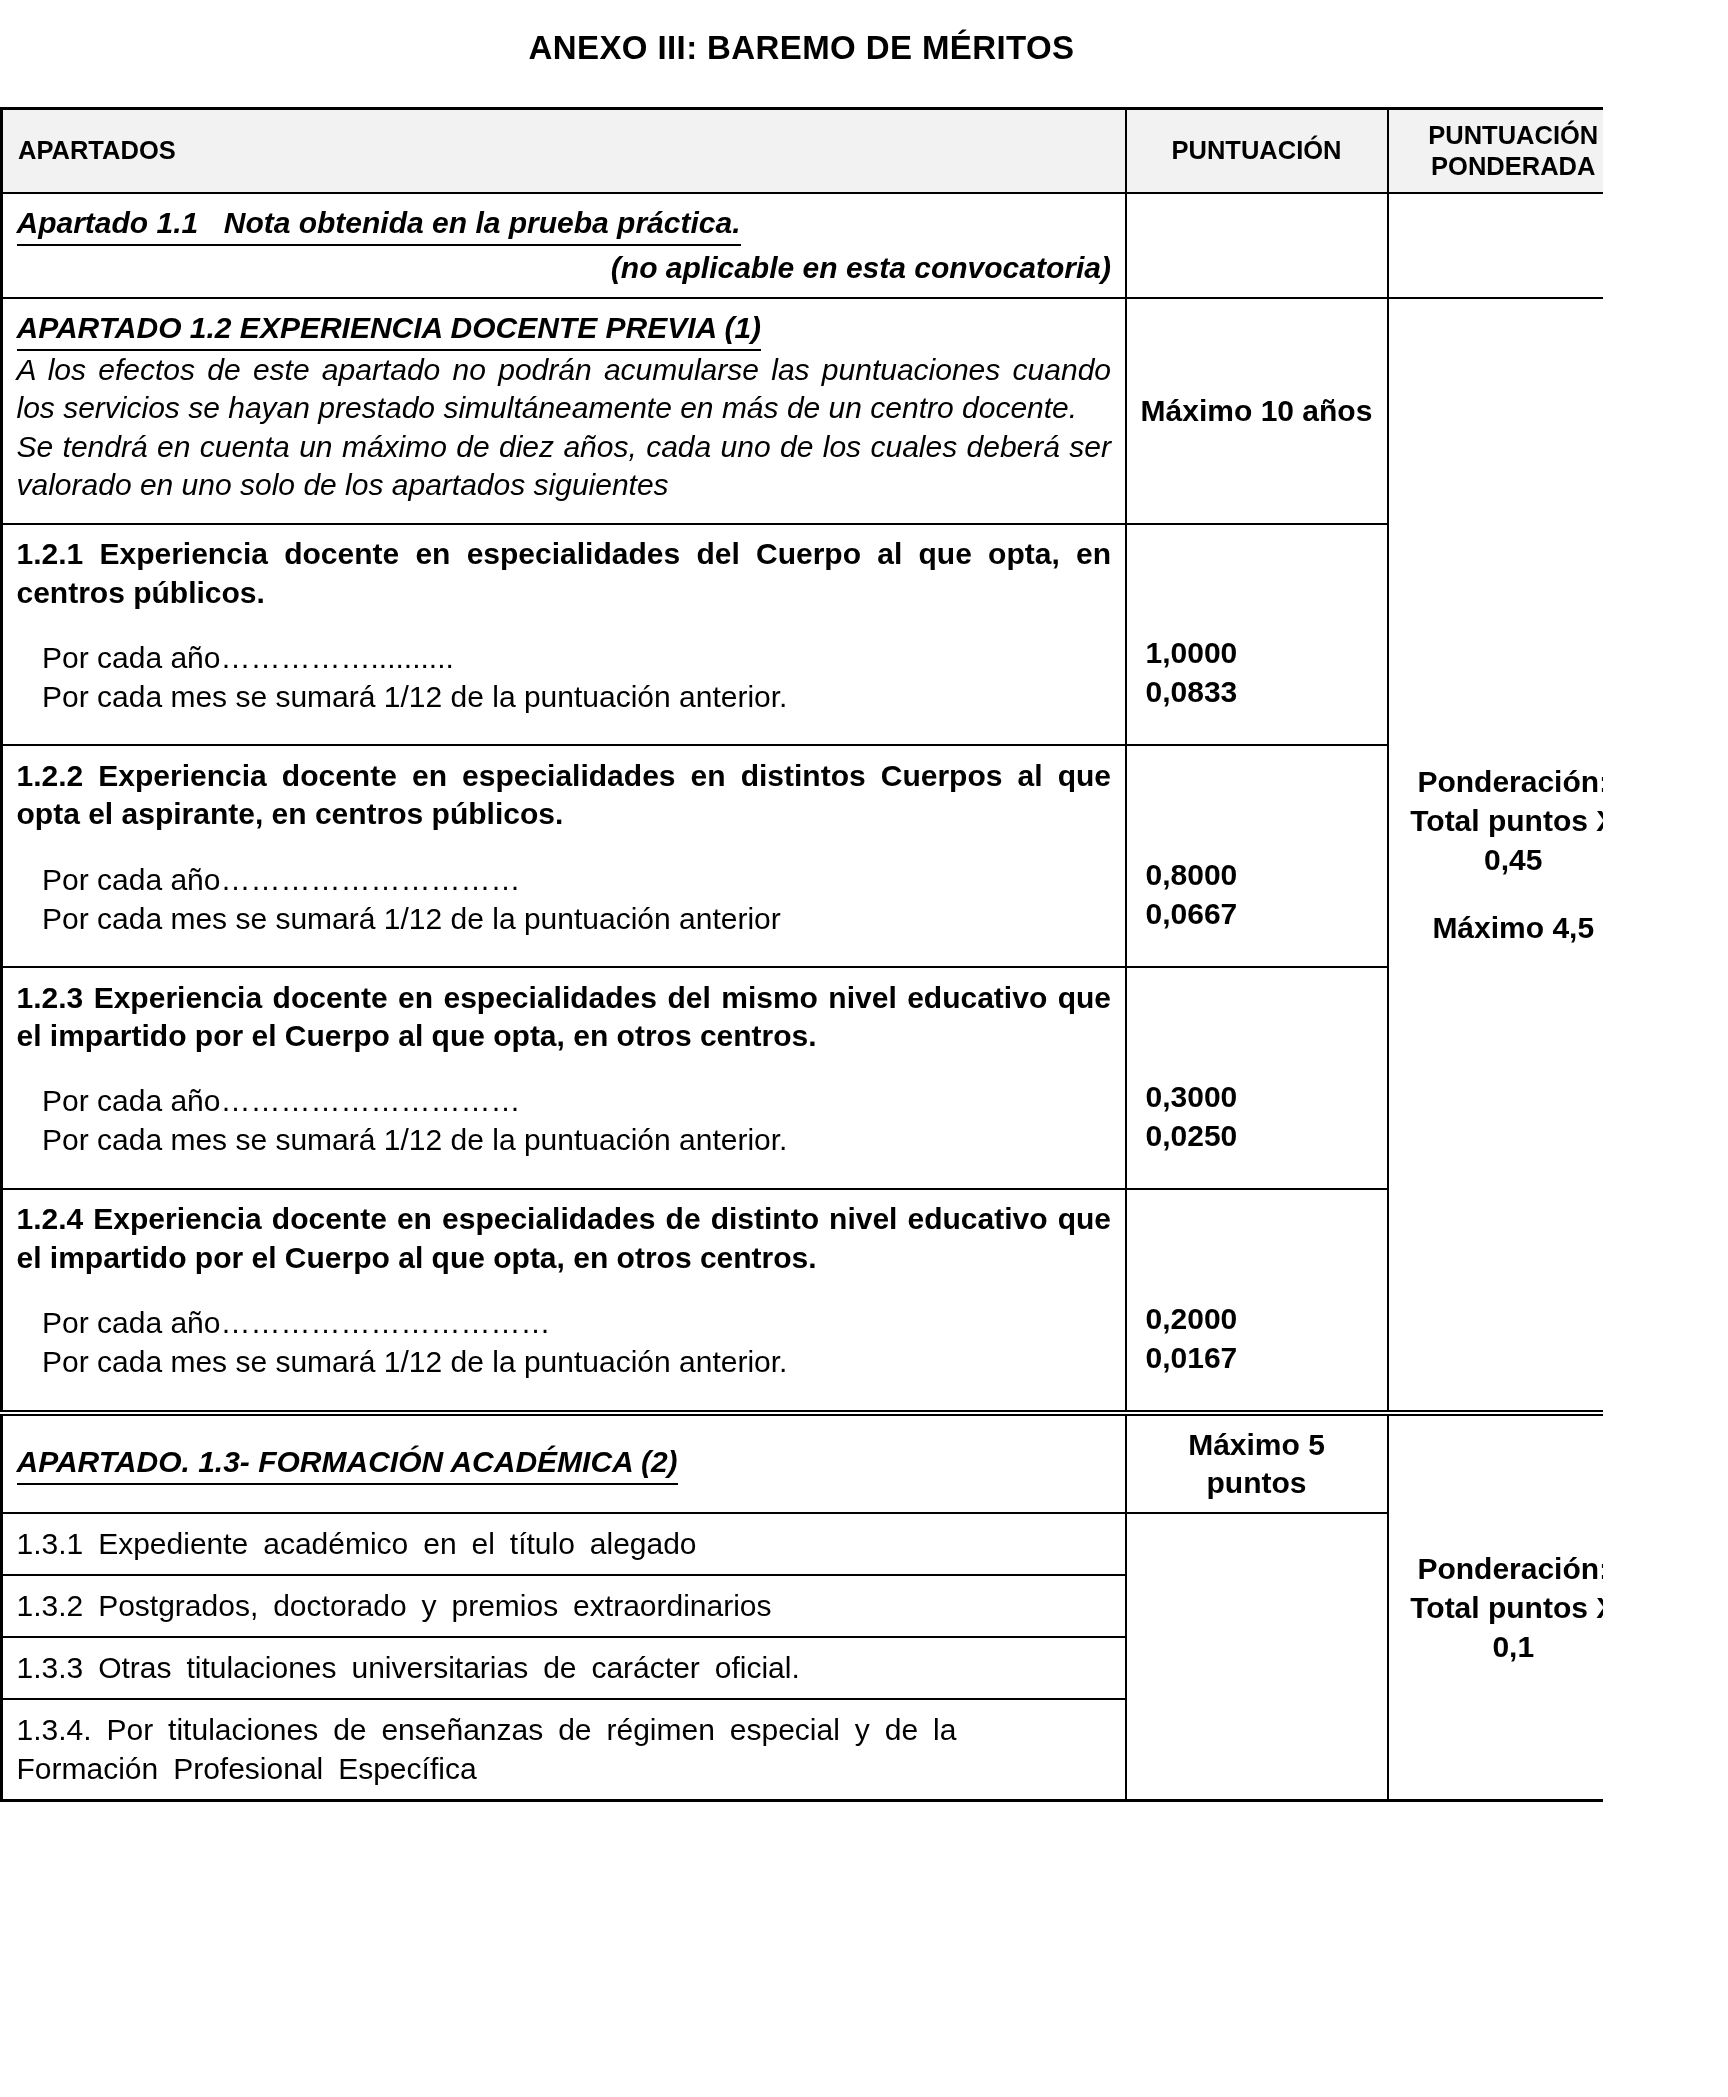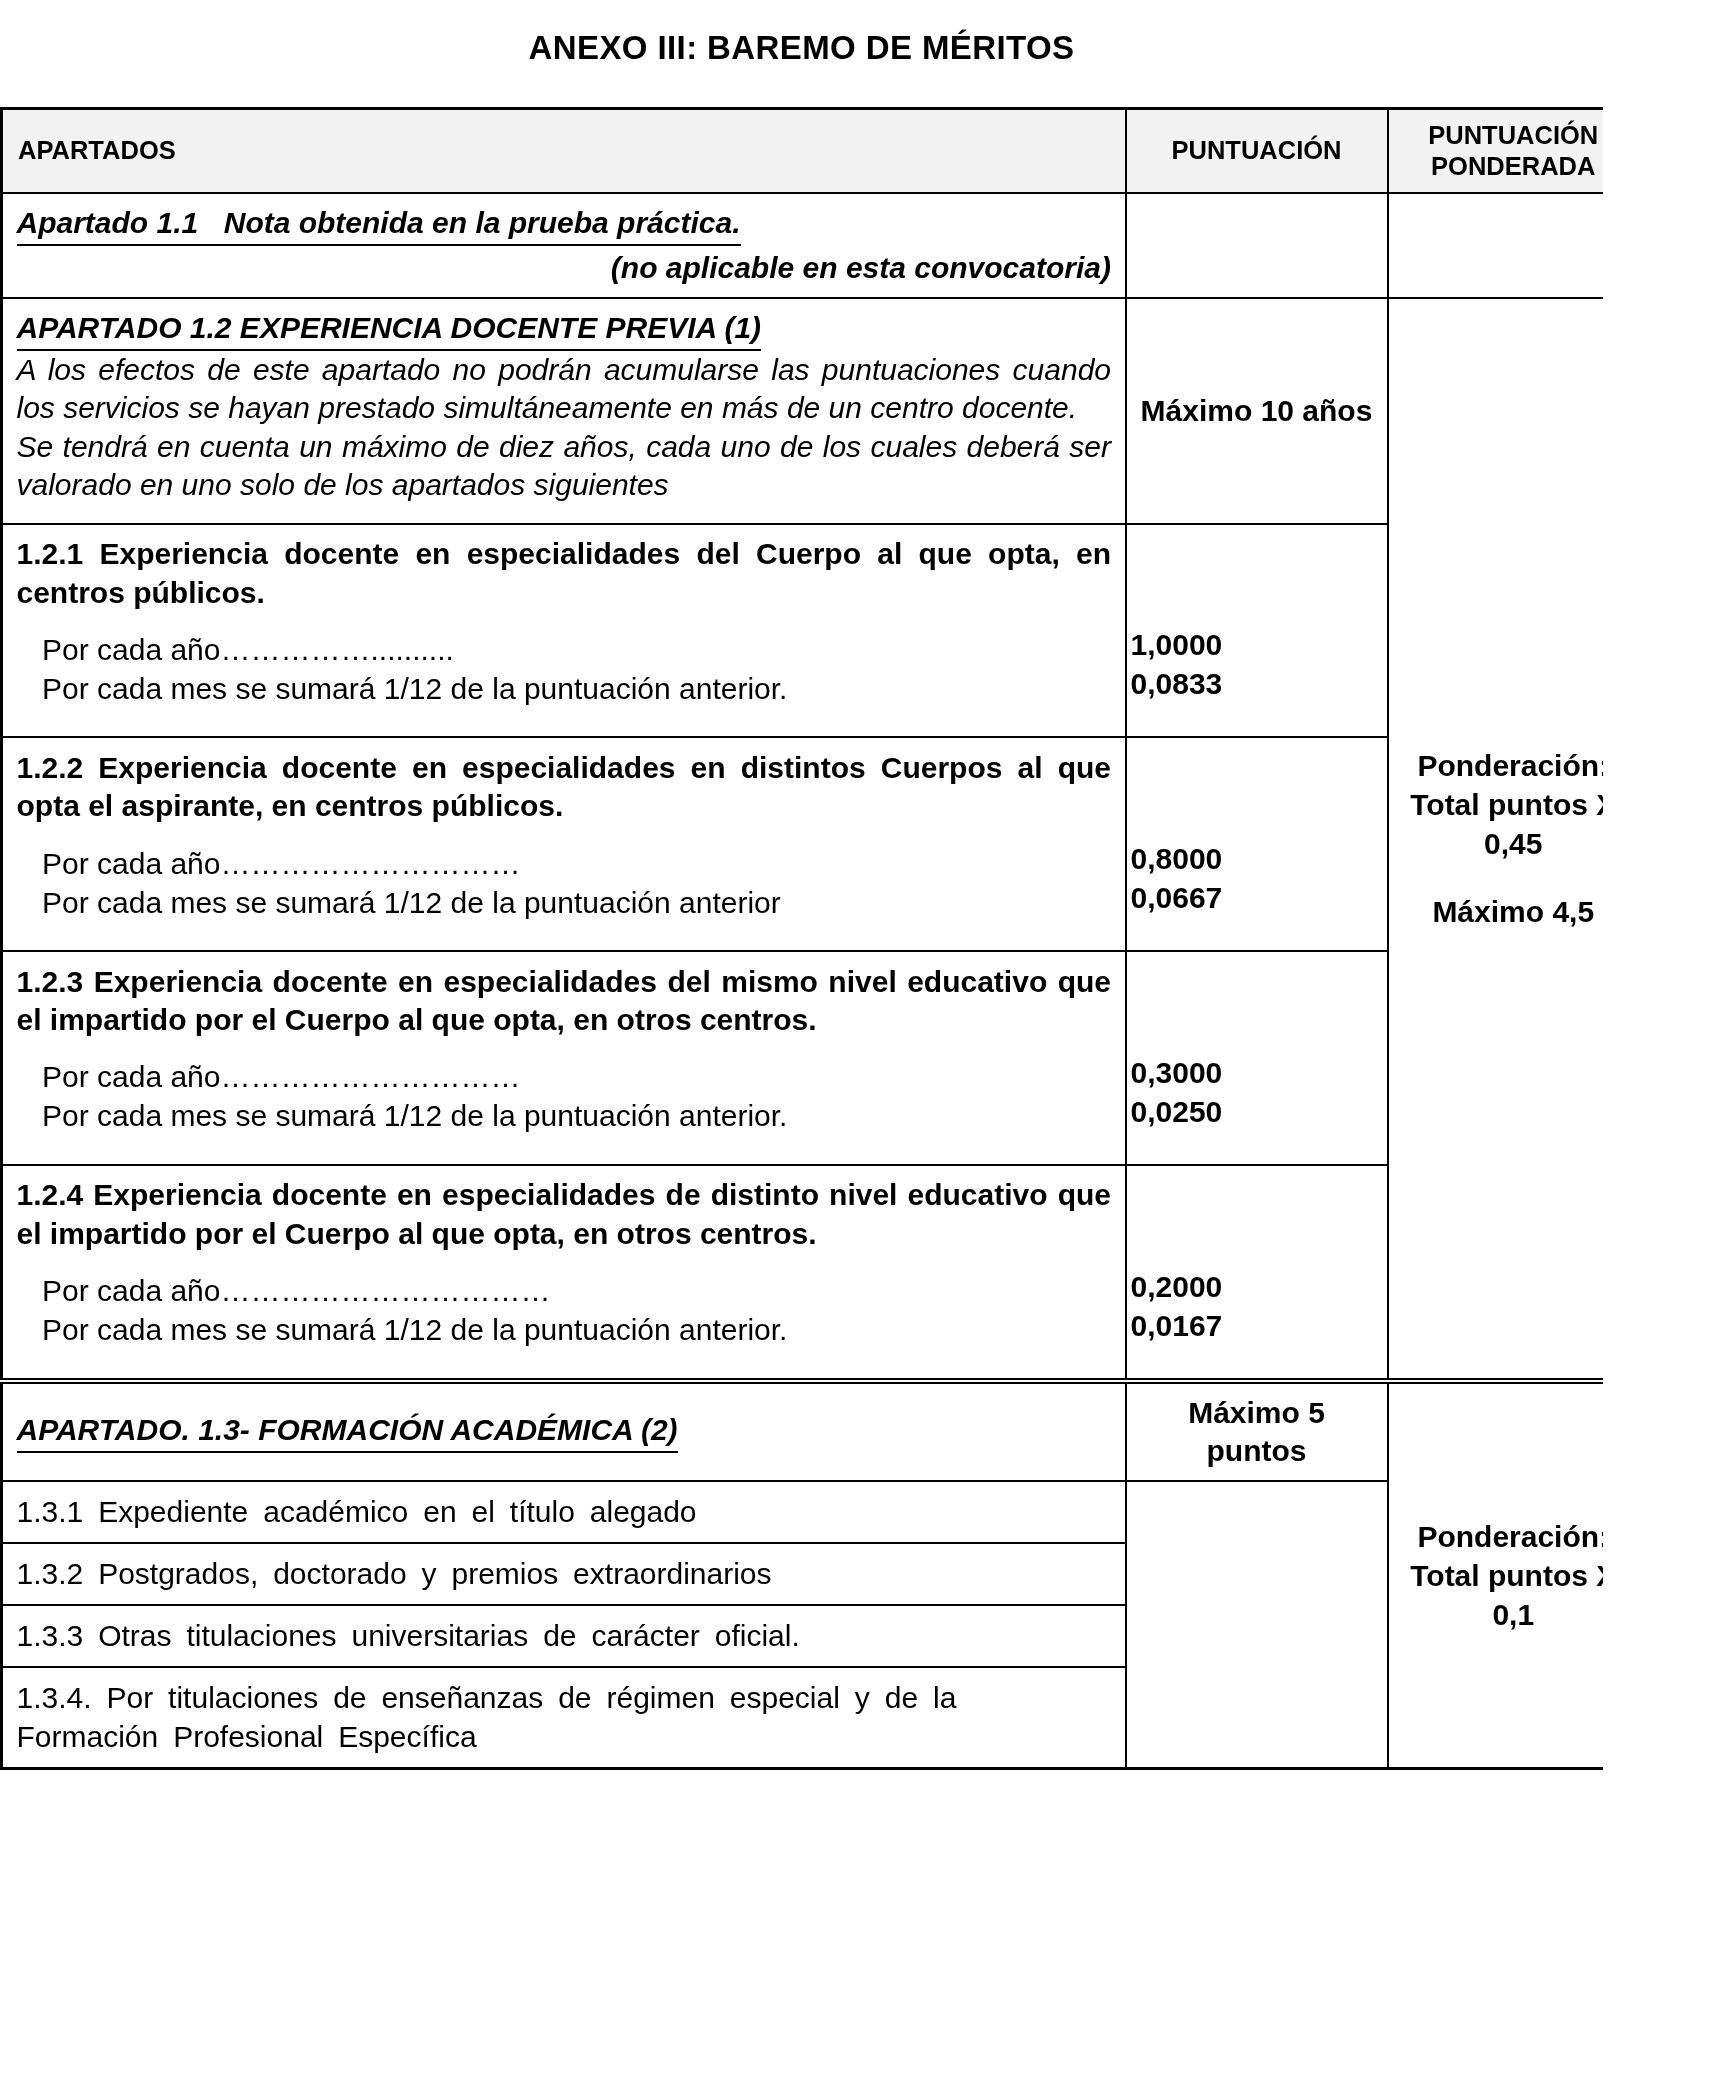--- a/index.html
+++ b/index.html
@@ -87,25 +87,25 @@
   }
 
   
   td.item-cell { padding-bottom: 28.5px; height: 147px; }
   .item-heading {
     font-weight: bold;
     text-align: justify;
     line-height: 1.28;
   }
   .dots-line { margin-left: 25.5px; line-height: 1.3; }
-  .dots-line.first { margin-top: 18px; }
+  .dots-line.first { margin-top: 26px; }
   td.val-pair {
     vertical-align: bottom;
     padding-bottom: 33px;
-    padding-left: 4px;
+    padding-left: 19px;
     font-weight: bold;
     line-height: 1.3;
     margin-left: 19px;
   }
 
   
   td.pond-cell {
     vertical-align: middle;
     text-align: center;
     font-weight: bold;

